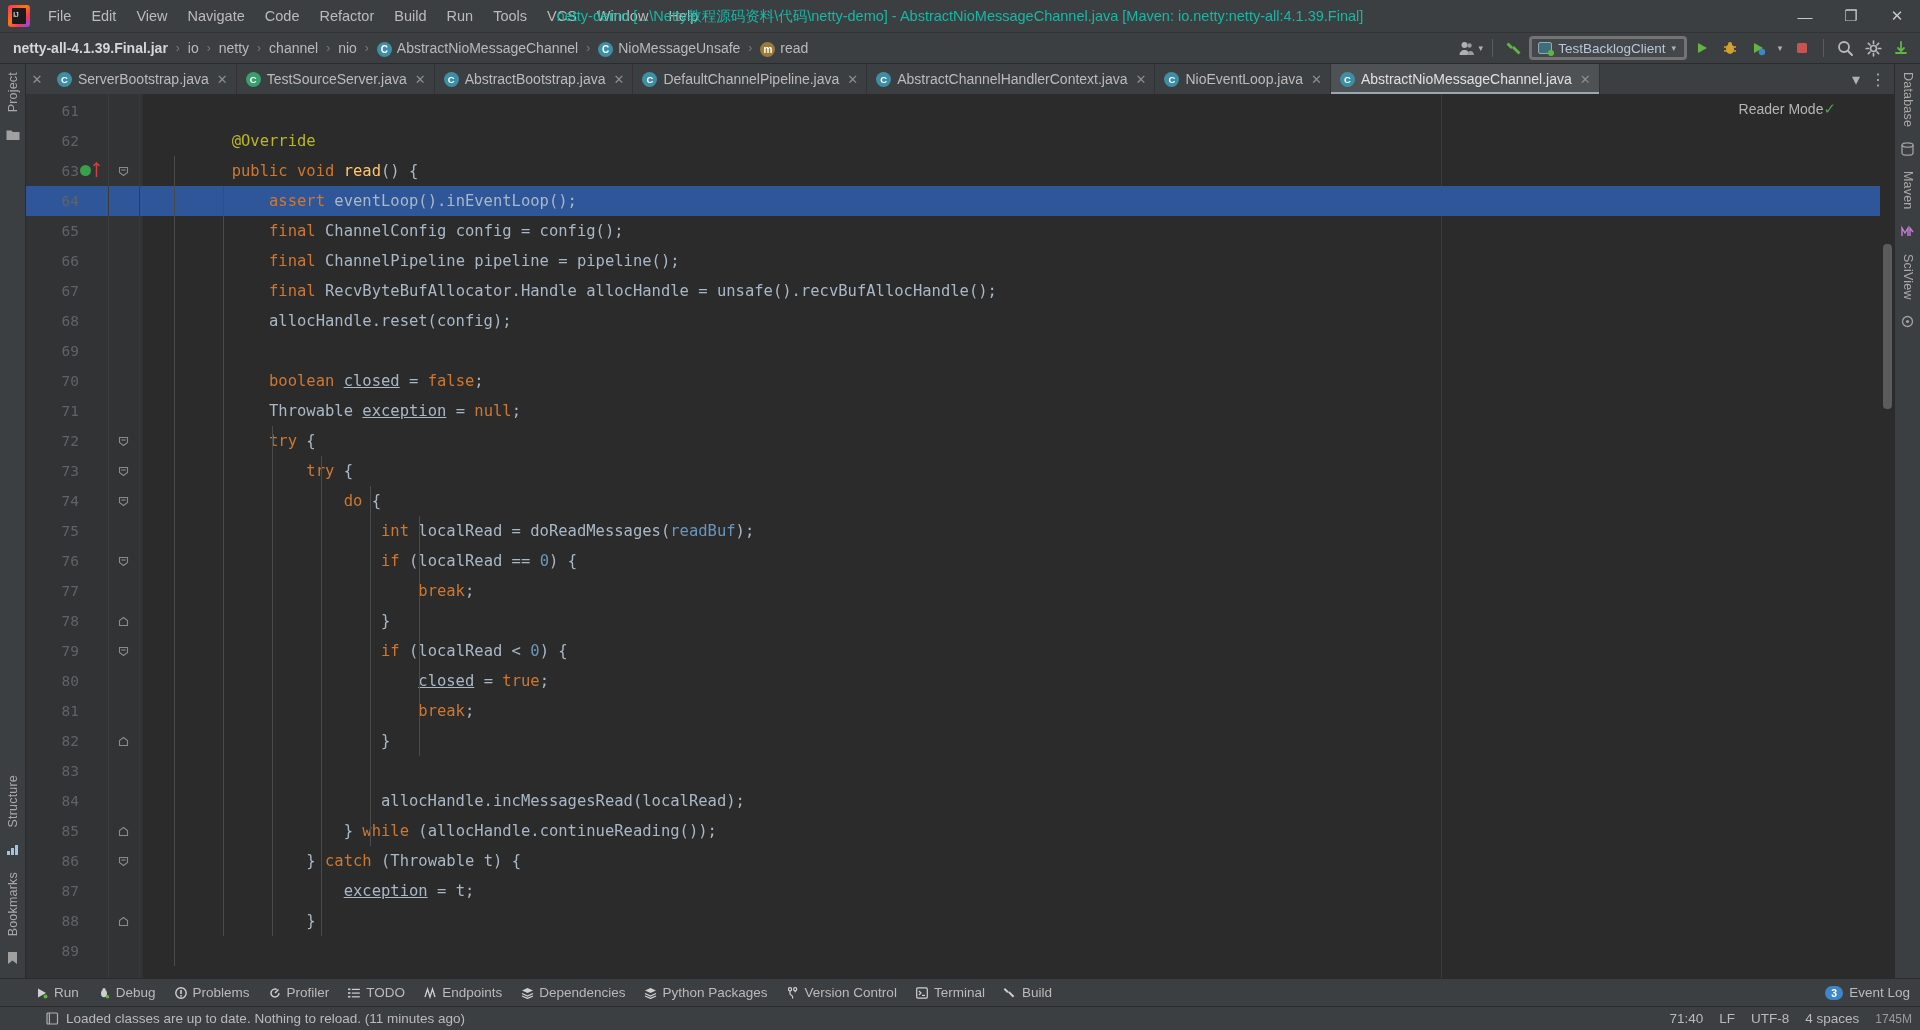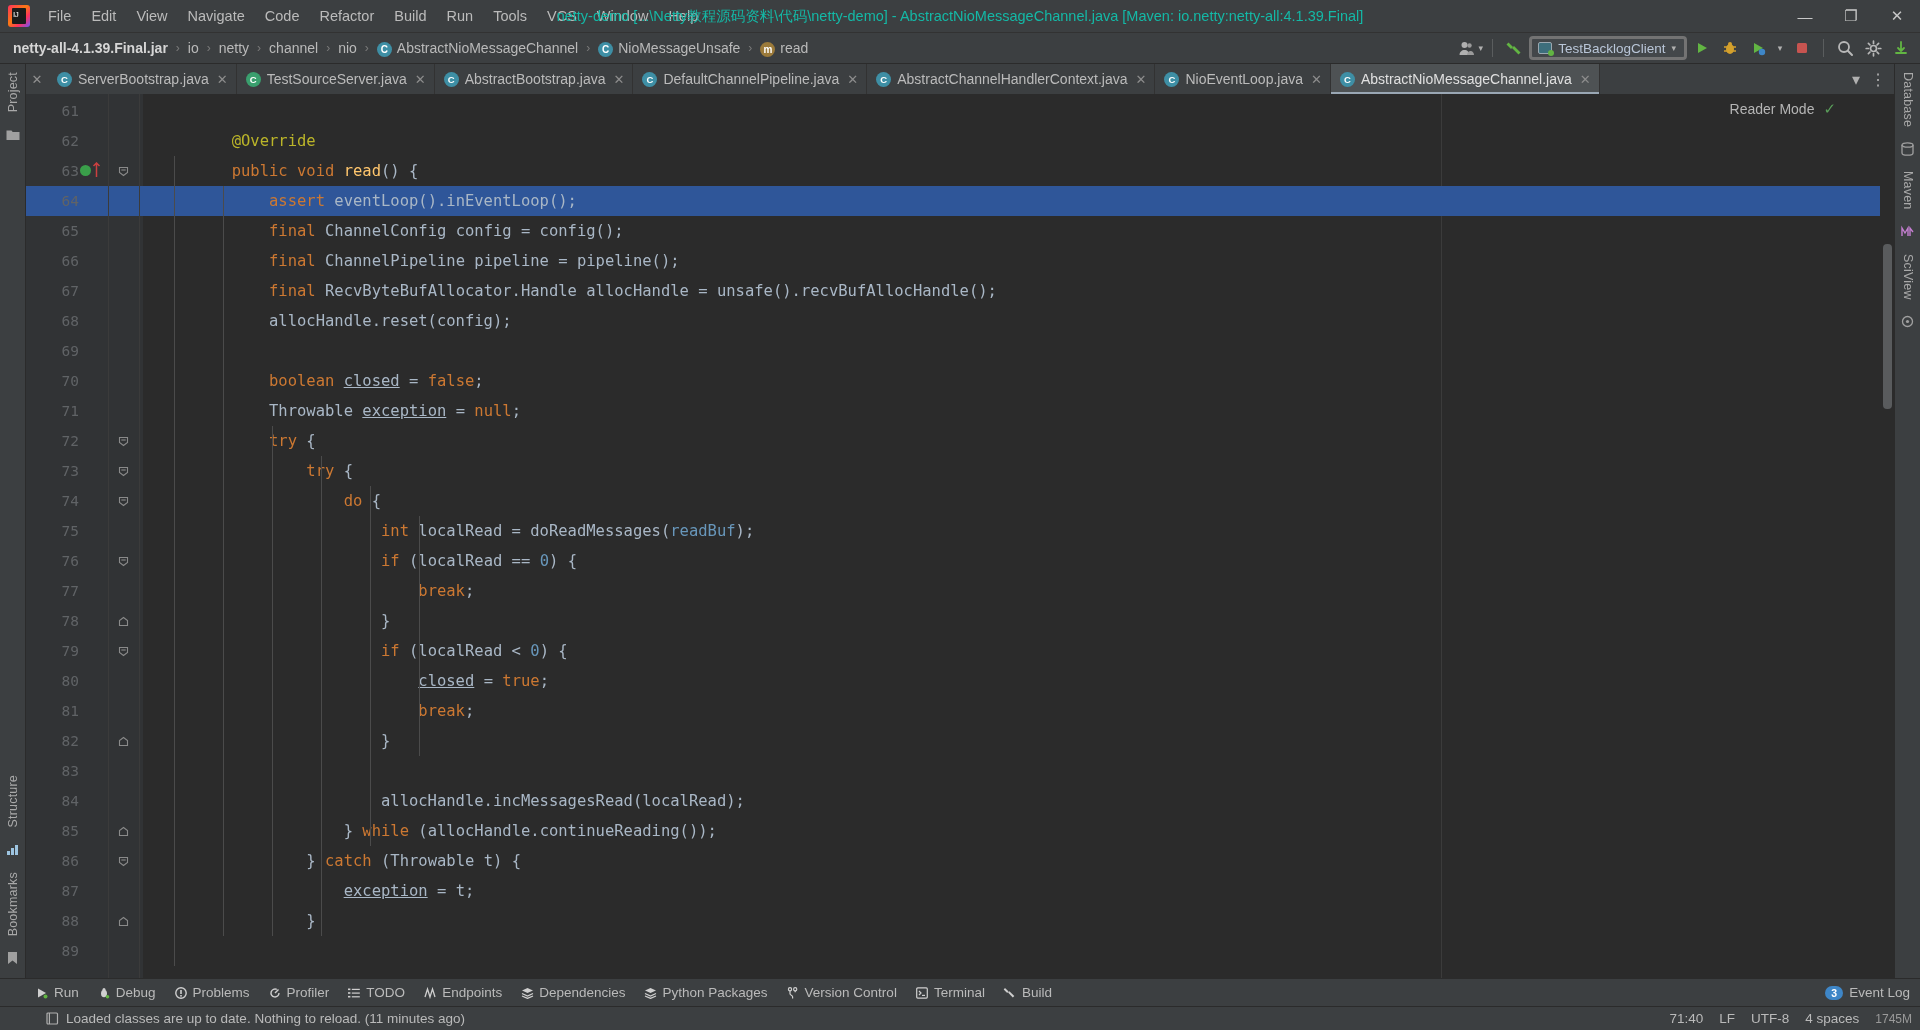--- a/index.html
+++ b/index.html
@@ -163,21 +163,21 @@
 
   .kw{ color:#cc7832; }
   .ann{ color:#bbb529; }
   .num{ color:#6897bb; }
   .fnd{ color:#ffc66d; }
   .id{ color:#a9b7c6; }
   .fieldu{ color:#a9b7c6; text-decoration:underline; }
 
   .readermode{
     position:absolute; right:58px; top:6px; font-size:14px; color:#b5b5b5;
-    display:flex; align-items:center; gap:9px; z-index:5;
+    display:flex; align-items:center; gap:0; z-index:5;
   }
   .checkok{ color:#5a9e5a; font-size:15px; }
   .scrollzone{
     position:absolute; right:0; top:0; bottom:0; width:14px; background:#2b2b2b;
   }
   .scrollthumb{
     position:absolute; right:2px; width:9px; background:#595b5d; border-radius:4px;
   }
   .breakpt{
     position:absolute; width:11px; height:11px; border-radius:50%; background:#3a9f4a;

